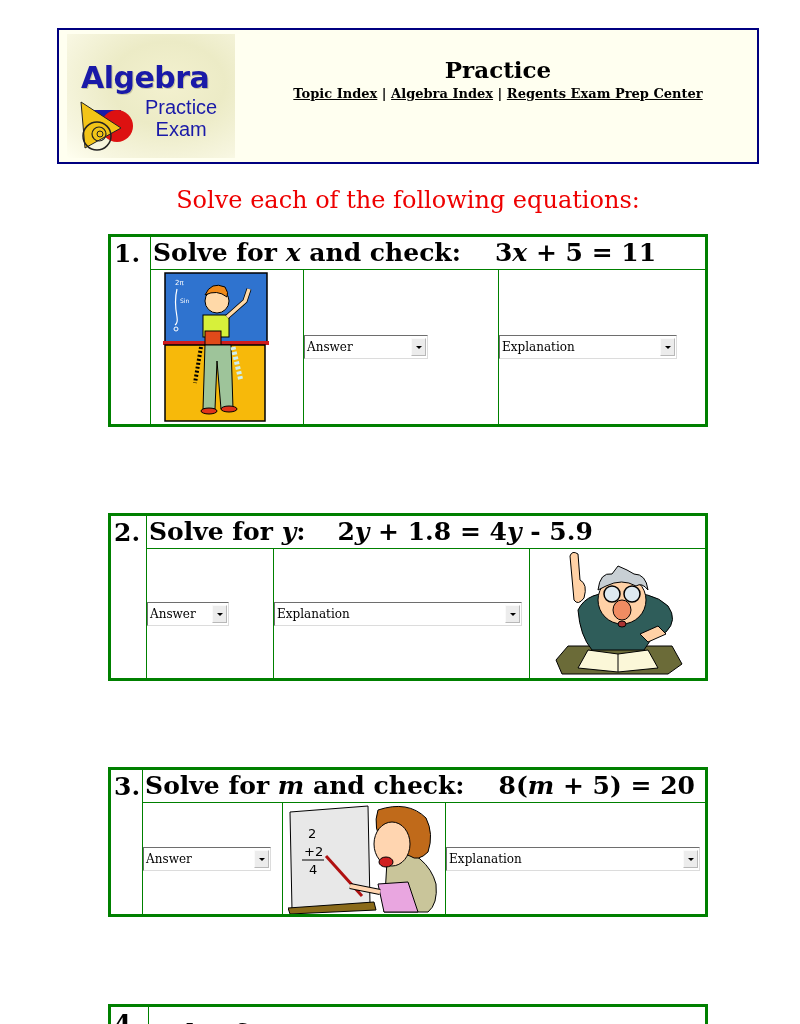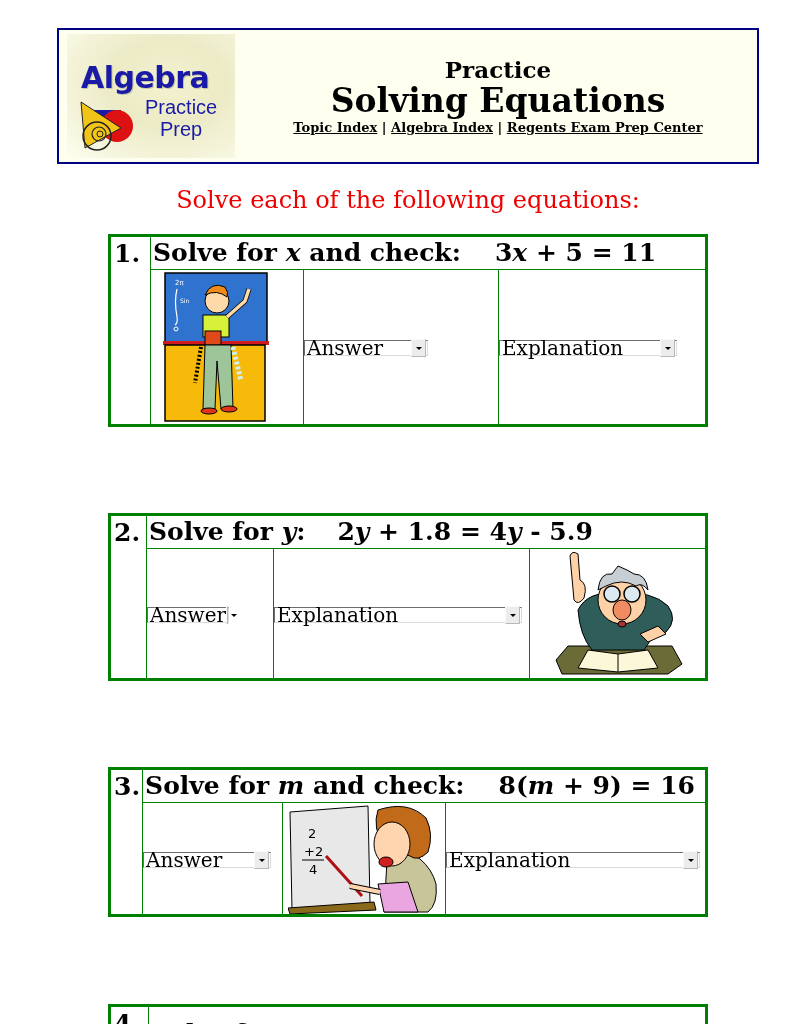--- a/index.html
+++ b/index.html
@@ -122,30 +122,30 @@
       padding: 1px 2px 1px 2px !important;
       white-space: nowrap;
       margin-left: 8px;
     }
     td.question i { font-style: italic; }
     td.cell-center { text-align: left; }
     .select {
       display: inline-flex;
       align-items: center;
       justify-content: space-between;
-      height: 16px;
+      height: 24px;
       border: 1px solid #8a8a8a;
       border-top-color: #6e6e6e;
       border-left-color: #6e6e6e;
       border-right-color: #dcdcdc;
       border-bottom-color: #dcdcdc;
       background: #fff;
       box-sizing: border-box;
       font-family: "DejaVu Serif", serif;
-      font-size: 20px;
+      font-size: 12px;
       padding-left: 2px;
       cursor: pointer;
       vertical-align: middle;
     }
     .select .sel-label { white-space: nowrap; }
     .select .sel-arrow {
       width: 15px;
       height: 18px;
       margin-right: 1px;
       background: #ececec;
@@ -175,26 +175,25 @@
     <svg width="70" height="58" viewBox="0 0 70 58">
       <rect x="14" y="12" width="30" height="14" fill="#1a1aa8"></rect>
       <circle cx="40" cy="28" r="16" fill="#dd1111"></circle>
       <polygon points="4,4 44,30 8,50" fill="#f2c418" stroke="#222" stroke-width="1"></polygon>
       <circle cx="20" cy="38" r="14" fill="none" stroke="#222" stroke-width="1.5"></circle>
       <circle cx="22" cy="36" r="7" fill="none" stroke="#222" stroke-width="1.2"></circle>
       <circle cx="23" cy="36" r="3" fill="none" stroke="#222" stroke-width="1"></circle>
     </svg>
     <div class="logo-sub">
       <div>Practice</div>
-      <div>Prep</div>
+      <div>Exam</div>
     </div>
   </div>
   <div class="header-text">
     <span class="header-sub">Practice</span>
-    <span class="header-title">Solving Equations</span>
     <span class="header-links">
       <a>Topic Index</a>
       <span>|</span>
       <a>Algebra Index</a>
       <span>|</span>
       <a>Regents Exam Prep Center</a>
     </span>
   </div>
 </div>
 
@@ -281,21 +280,21 @@
       </svg>
     </td>
   </tr>
 </tbody>
   </table>
 
 <table class="problem" style="top:767px;height:150px;">
   <tbody>
       <tr style="height:33px;">
     <td class="num" rowspan="2" style="width:26px;">3.</td>
-    <td class="question" colspan="3"><span>Solve for </span><i>m</i><span> and check:</span><span style="display:inline-block;width:34px;"></span><span>8(</span><i>m</i><span> + 9) = 16</span></td>
+    <td class="question" colspan="3"><span>Solve for </span><i>m</i><span> and check:</span><span style="display:inline-block;width:34px;"></span><span>8(</span><i>m</i><span> + 5) = 20</span></td>
   </tr>
   <tr>
     <td class="cell-center" style="width:139px;">
       <div class="select" style="width:128px;">
         <span class="sel-label">Answer</span>
         <span class="sel-arrow"></span>
       </div>
     </td>
     <td class="cell-center" style="width:162px;">
       <svg class="pic" width="152" height="110" viewBox="0 0 152 110">

